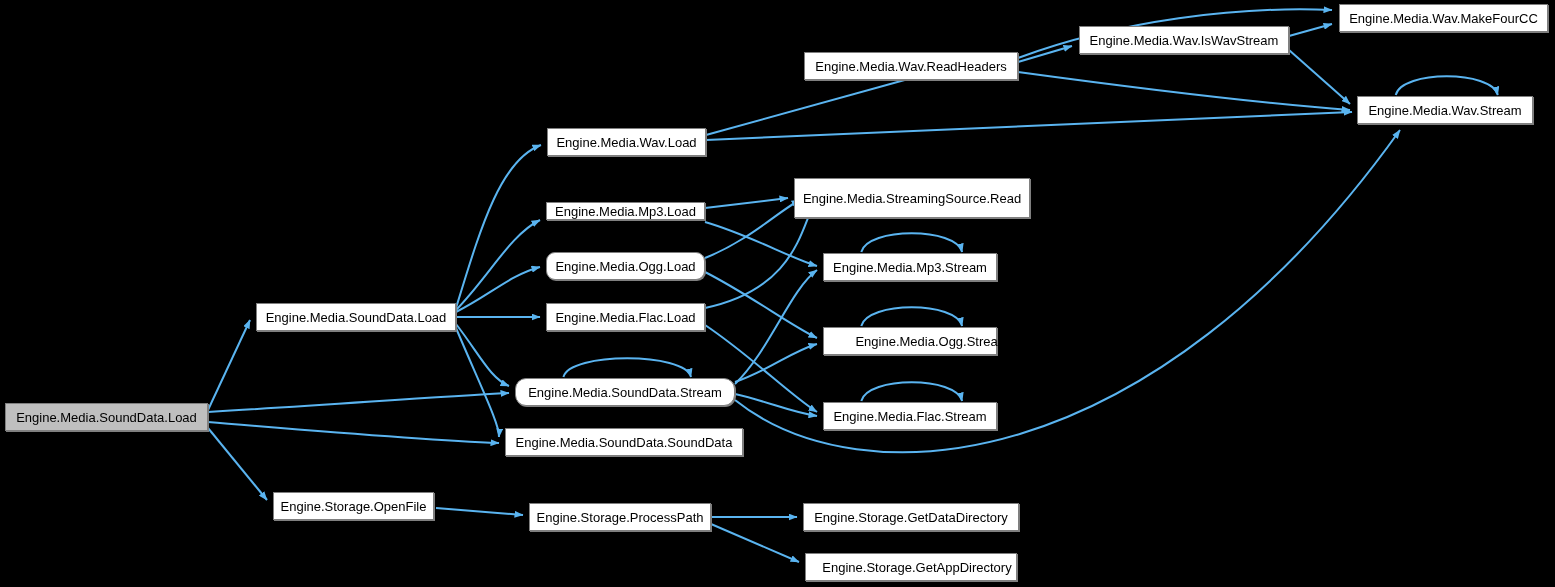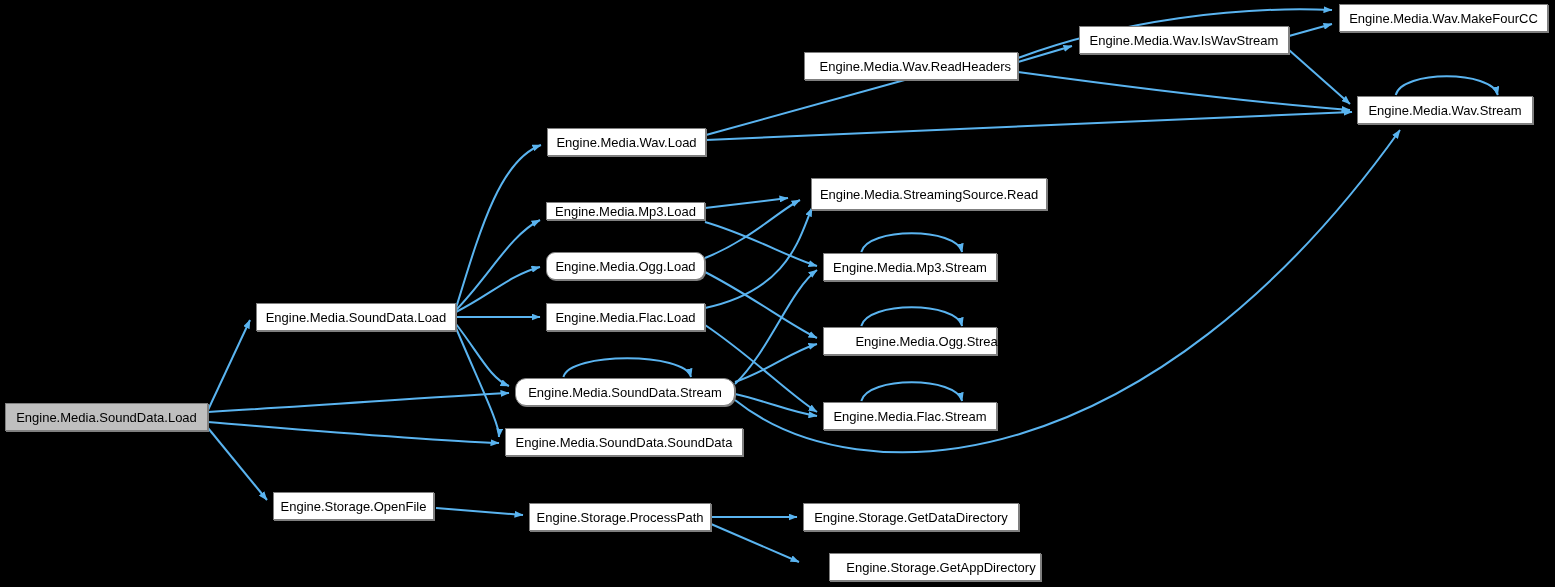--- a/index.html
+++ b/index.html
@@ -123,27 +123,27 @@
       </div>
       <div class="node" style="left: 273px; top: 492px; width: 161px; height: 28px;">
         <span class="node-label">Engine.Storage.OpenFile</span>
       </div>
       <div class="node" style="left: 529px; top: 503px; width: 182px; height: 28px;">
         <span class="node-label">Engine.Storage.ProcessPath</span>
       </div>
       <div class="node" style="left: 803px; top: 503px; width: 216px; height: 28px;">
         <span class="node-label">Engine.Storage.GetDataDirectory</span>
       </div>
-      <div class="node" style="left: 829px; top: 553px; width: 212px; height: 28px; padding-left: 12px;">
+      <div class="node" style="left: 805px; top: 553px; width: 212px; height: 28px; padding-left: 12px;">
         <span class="node-label">Engine.Storage.GetAppDirectory</span>
       </div>
-      <div class="node" style="left: 804px; top: 52px; width: 214px; height: 28px; justify-content: flex-end;">
+      <div class="node" style="left: 804px; top: 52px; width: 214px; height: 28px;">
         <span class="node-label">Engine.Media.Wav.ReadHeaders</span>
       </div>
-      <div class="node" style="left: 794px; top: 178px; width: 236px; height: 32px; margin-left: 17px;">
+      <div class="node" style="left: 794px; top: 178px; width: 236px; height: 40px;">
         <span class="node-label">Engine.Media.StreamingSource.Read</span>
       </div>
       <div class="node" style="left: 823px; top: 253px; width: 174px; height: 28px;">
         <span class="node-label">Engine.Media.Mp3.Stream</span>
       </div>
       <div class="node" style="left: 823px; top: 327px; width: 174px; height: 28px; padding-left: 44px;">
         <span class="node-label">Engine.Media.Ogg.Stream</span>
       </div>
       <div class="node" style="left: 823px; top: 402px; width: 174px; height: 28px;">
         <span class="node-label">Engine.Media.Flac.Stream</span>

